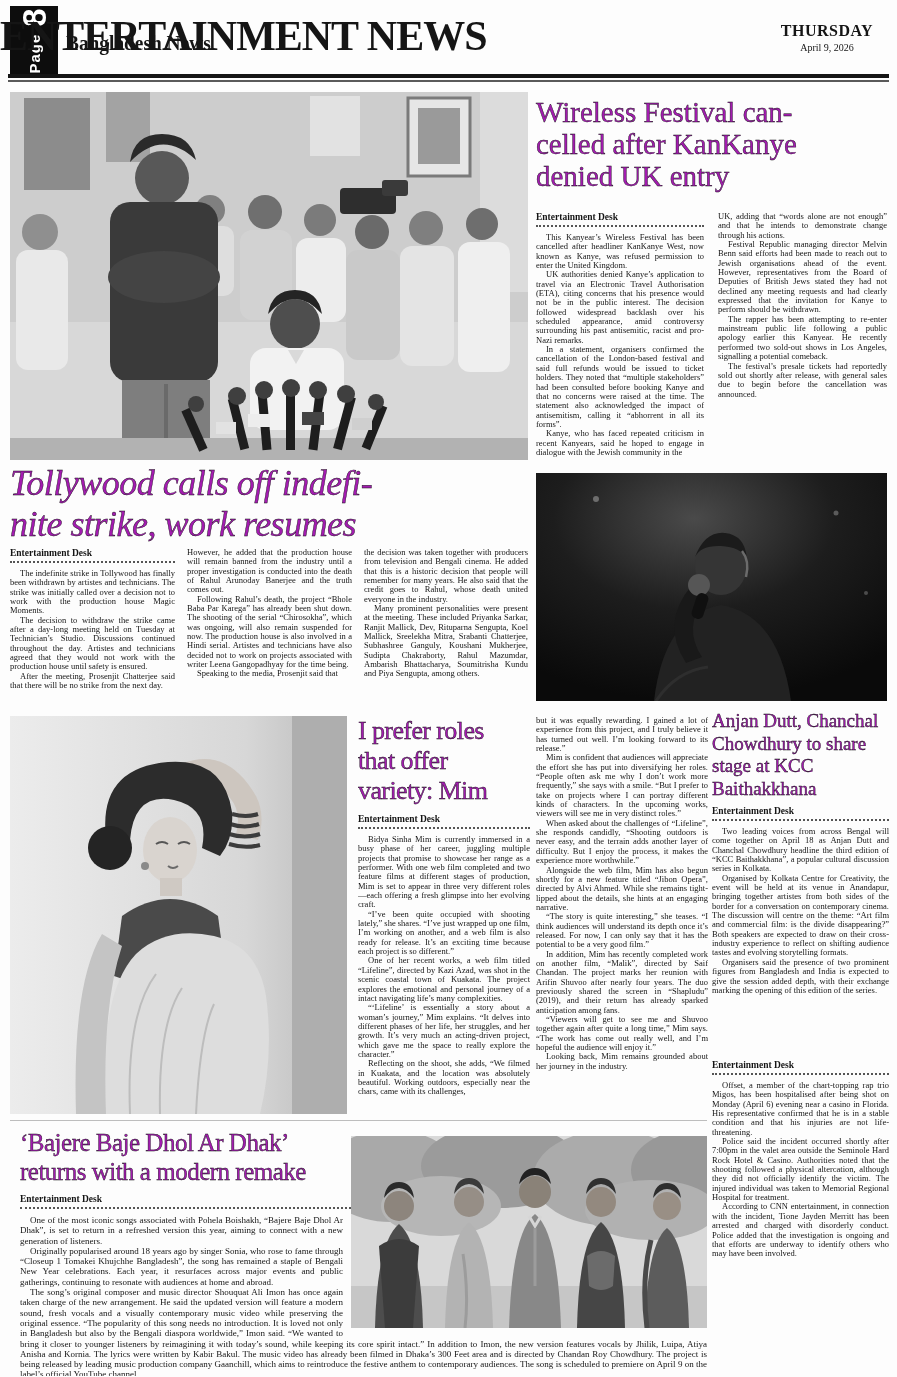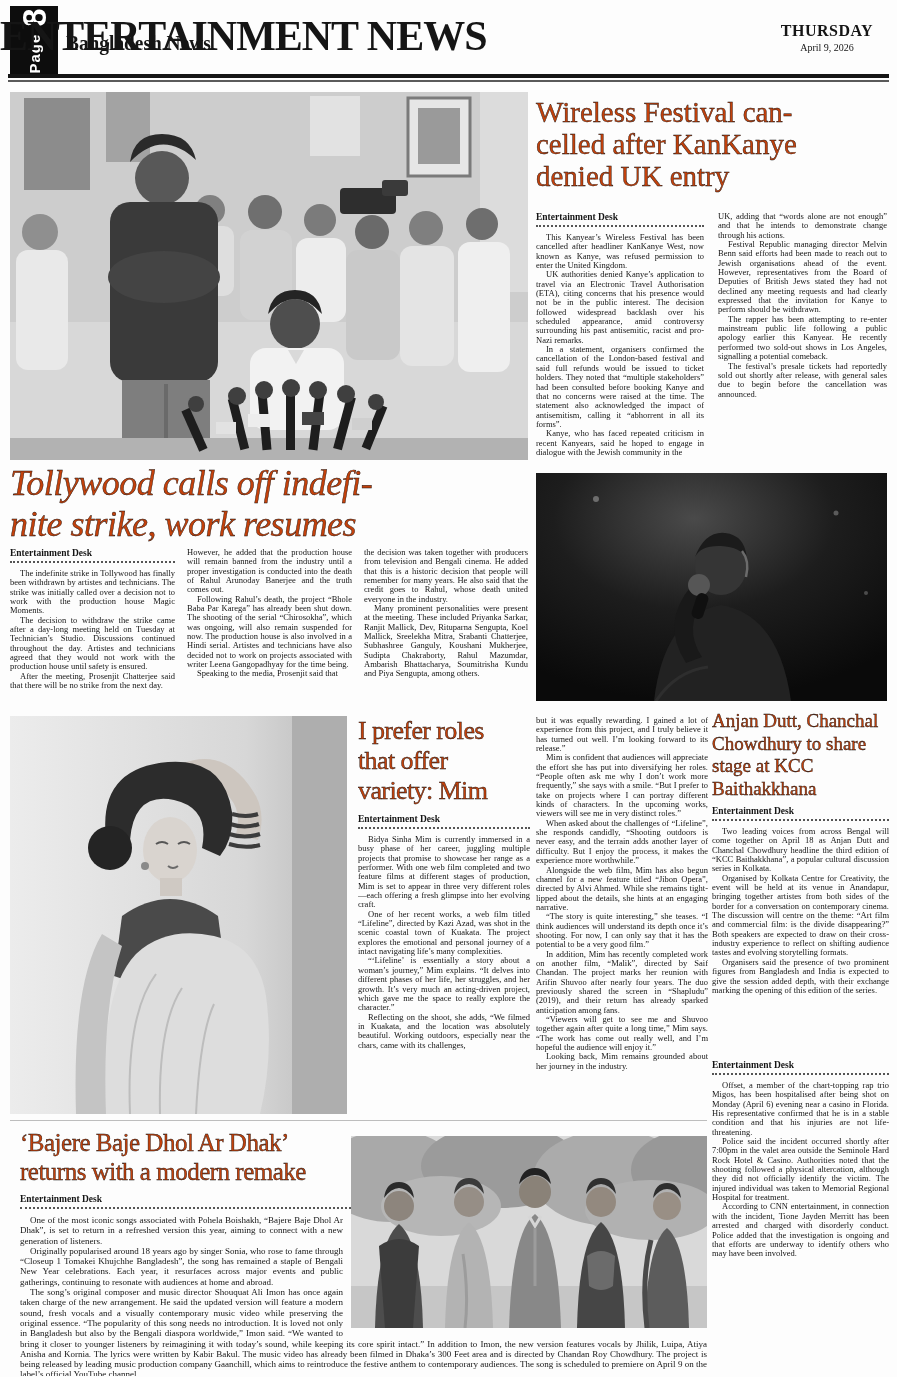--- a/index.html
+++ b/index.html
@@ -20,21 +20,21 @@
     transform:scaleX(0.88);transform-origin:left center;white-space:nowrap;}
   .masthead{position:absolute;left:0;top:12px;width:897px;text-align:left;
     font-size:42px;font-weight:bold;letter-spacing:-1px;}
   .dateblock{position:absolute;right:10px;top:22px;width:120px;text-align:center;}
   .weekday{font-size:16px;font-weight:bold;letter-spacing:0.5px;}
   .date{font-size:10px;font-weight:normal;margin-top:2px;}
   .rule-thick{position:absolute;left:8px;top:74px;width:881px;height:4px;background:#151515;}
   .rule-thin{position:absolute;left:8px;top:80px;width:881px;height:2px;background:#5a5a5a;}
 
   
-  .headline{font-family:"Liberation Serif",serif;color:#c2410c;white-space:pre-line;
+  .headline{font-family:"Liberation Serif",serif;color:#a21caf;white-space:pre-line;
     -webkit-text-stroke:0.4px #111;}
   .h-wireless{left:536px;top:96px;width:351px;font-size:29px;line-height:32px;}
   .h-tollywood{left:10px;top:463px;width:520px;font-size:36px;line-height:41px;letter-spacing:-0.5px;font-style:italic;}
   .h-mim{font-size:26px;line-height:30px;letter-spacing:-0.6px;margin-bottom:8px;}
   .h-anjan{font-size:19px;line-height:22.5px;margin-bottom:6px;}
   .h-offset{font-size:19.5px;line-height:22.5px;margin-bottom:6px;}
   .h-bajere{font-size:25px;line-height:29px;letter-spacing:-0.5px;margin:2px 0 8px 10px;}
 
   .byline{font-size:9.5px;font-weight:bold;border-bottom:2px dotted #555;
     padding-bottom:3px;margin-bottom:6px;}
@@ -253,30 +253,31 @@
     <path d="M112 230 q-20 60 -16 168 l-30 0 q-4 -130 26 -180z" fill="#c4c4c4"></path>
   </svg>
 </div>
 
 <div class="abs article" style="left:358px;top:716px;width:172px;height:404px;">
   <div class="headline h-mim">I prefer roles
 that offer
 variety: Mim</div>
   <div class="byline">Entertainment Desk</div>
   <p class="para">Bidya Sinha Mim is currently immersed in a busy phase of her career, juggling multiple projects that promise to showcase her range as a performer. With one web film completed and two feature films at different stages of production, Mim is set to appear in three very different roles—each offering a fresh glimpse into her evolving craft.</p>
+  <p class="para">“I’ve been quite occupied with shooting lately,” she shares. “I’ve just wrapped up one film, I’m working on another, and a web film is also ready for release. It’s an exciting time because each project is so different.”</p>
   <p class="para">One of her recent works, a web film titled “Lifeline”, directed by Kazi Azad, was shot in the scenic coastal town of Kuakata. The project explores the emotional and personal journey of a intact navigating life’s many complexities.</p>
   <p class="para">“‘Lifeline’ is essentially a story about a woman’s journey,” Mim explains. “It delves into different phases of her life, her struggles, and her growth. It’s very much an acting-driven project, which gave me the space to really explore the character.”</p>
   <p class="para">Reflecting on the shoot, she adds, “We filmed in Kuakata, and the location was absolutely beautiful. Working outdoors, especially near the chars, came with its challenges,</p>
 </div>
 <div class="abs article" style="left:536px;top:716px;width:172px;height:404px;">
   <p class="para cont">but it was equally rewarding. I gained a lot of experience from this project, and I truly believe it has turned out well. I’m looking forward to its release.”</p>
   <p class="para">Mim is confident that audiences will appreciate the effort she has put into diversifying her roles. “People often ask me why I don’t work more frequently,” she says with a smile. “But I prefer to take on projects where I can portray different kinds of characters. In the upcoming works, viewers will see me in very distinct roles.”</p>
   <p class="para">When asked about the challenges of “Lifeline”, she responds candidly, “Shooting outdoors is never easy, and the terrain adds another layer of difficulty. But I enjoy the process, it makes the experience more worthwhile.”</p>
-  <p class="para">Alongside the web film, Mim has also begun channel for a new feature titled “Jibon Opera”, directed by Alvi Ahmed. While she remains tight-lipped about the details, she hints at an engaging narrative.</p>
-  <p class="para">“The story is quite interesting,” she teases. “I think audiences will understand its depth once it’s shooting. For now, I can only say that it has the potential to be a very good film.”</p>
+  <p class="para">Alongside the web film, Mim has also begun shortly for a new feature titled “Jibon Opera”, directed by Alvi Ahmed. While she remains tight-lipped about the details, she hints at an engaging narrative.</p>
+  <p class="para">“The story is quite interesting,” she teases. “I think audiences will understand its depth once it’s released. For now, I can only say that it has the potential to be a very good film.”</p>
   <p class="para">In addition, Mim has recently completed work on another film, “Malik”, directed by Saif Chandan. The project marks her reunion with Arifin Shuvoo after nearly four years. The duo previously shared the screen in “Shapludu” (2019), and their return has already sparked anticipation among fans.</p>
   <p class="para">“Viewers will get to see me and Shuvoo together again after quite a long time,” Mim says. “The work has come out really well, and I’m hopeful the audience will enjoy it.”</p>
   <p class="para">Looking back, Mim remains grounded about her journey in the industry.</p>
 </div>
 
 <div class="abs article" style="left:712px;top:710px;width:177px;height:348px;">
   <div class="headline h-anjan">Anjan Dutt, Chanchal
 Chowdhury to share
 stage at KCC
 Baithakkhana</div>

